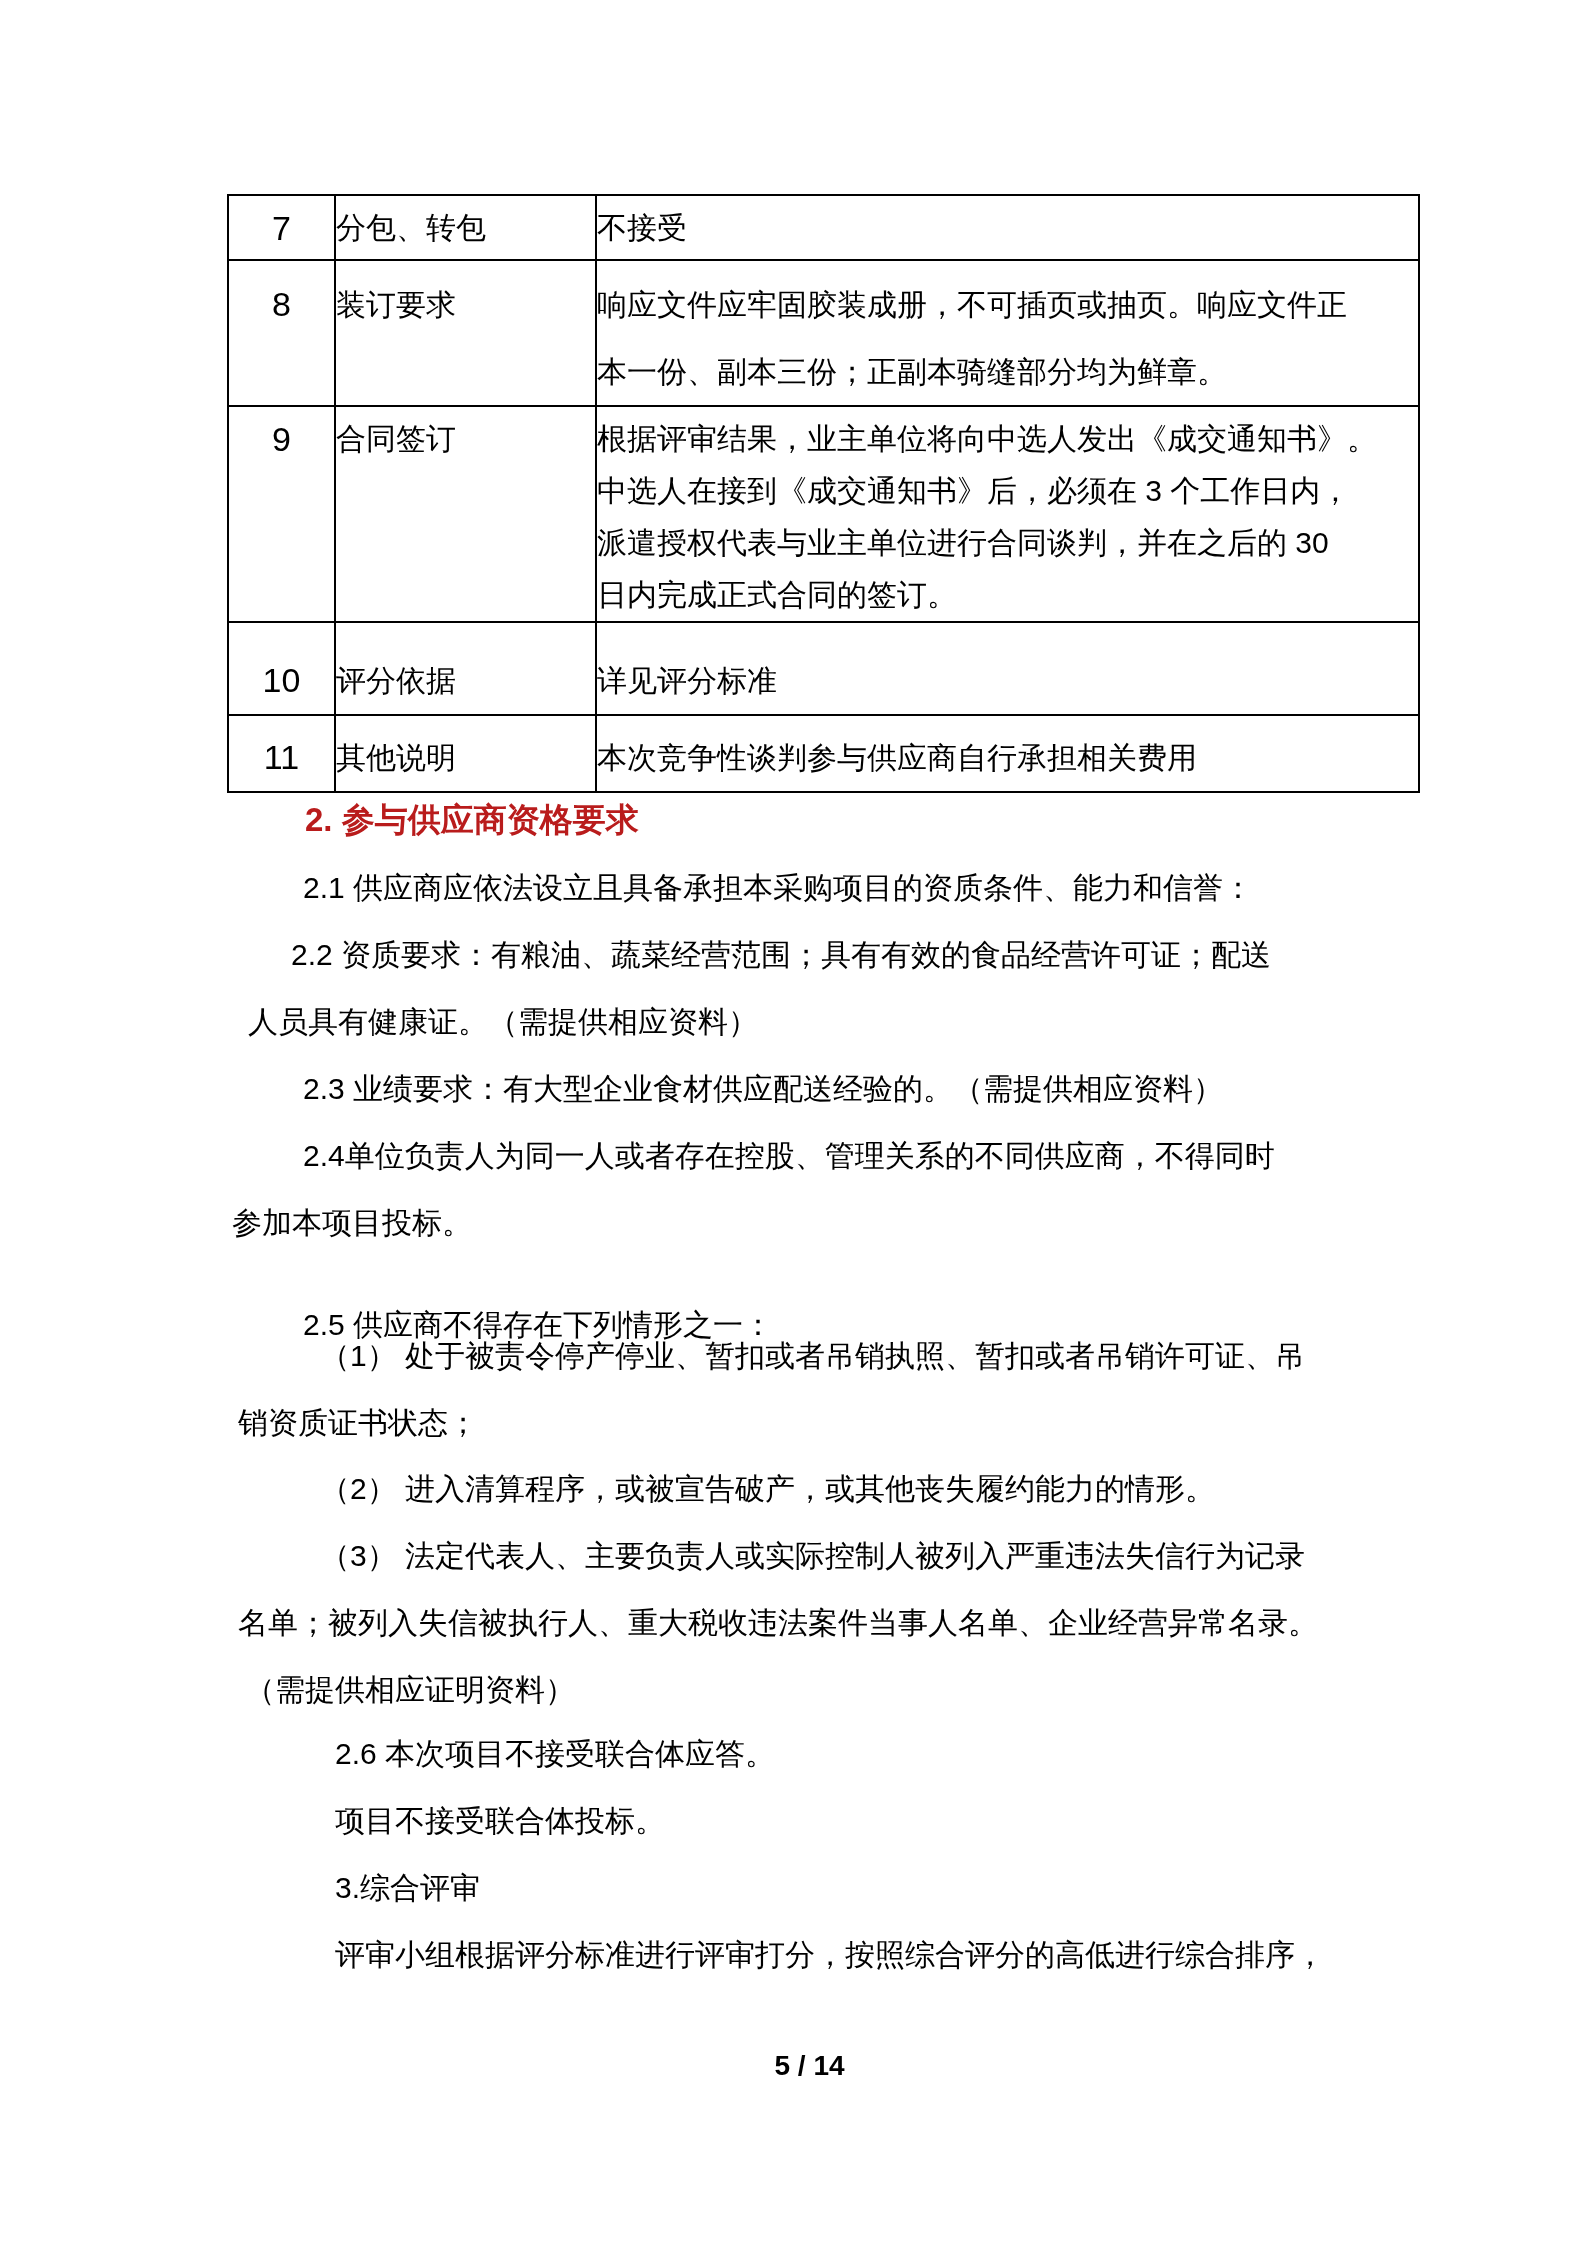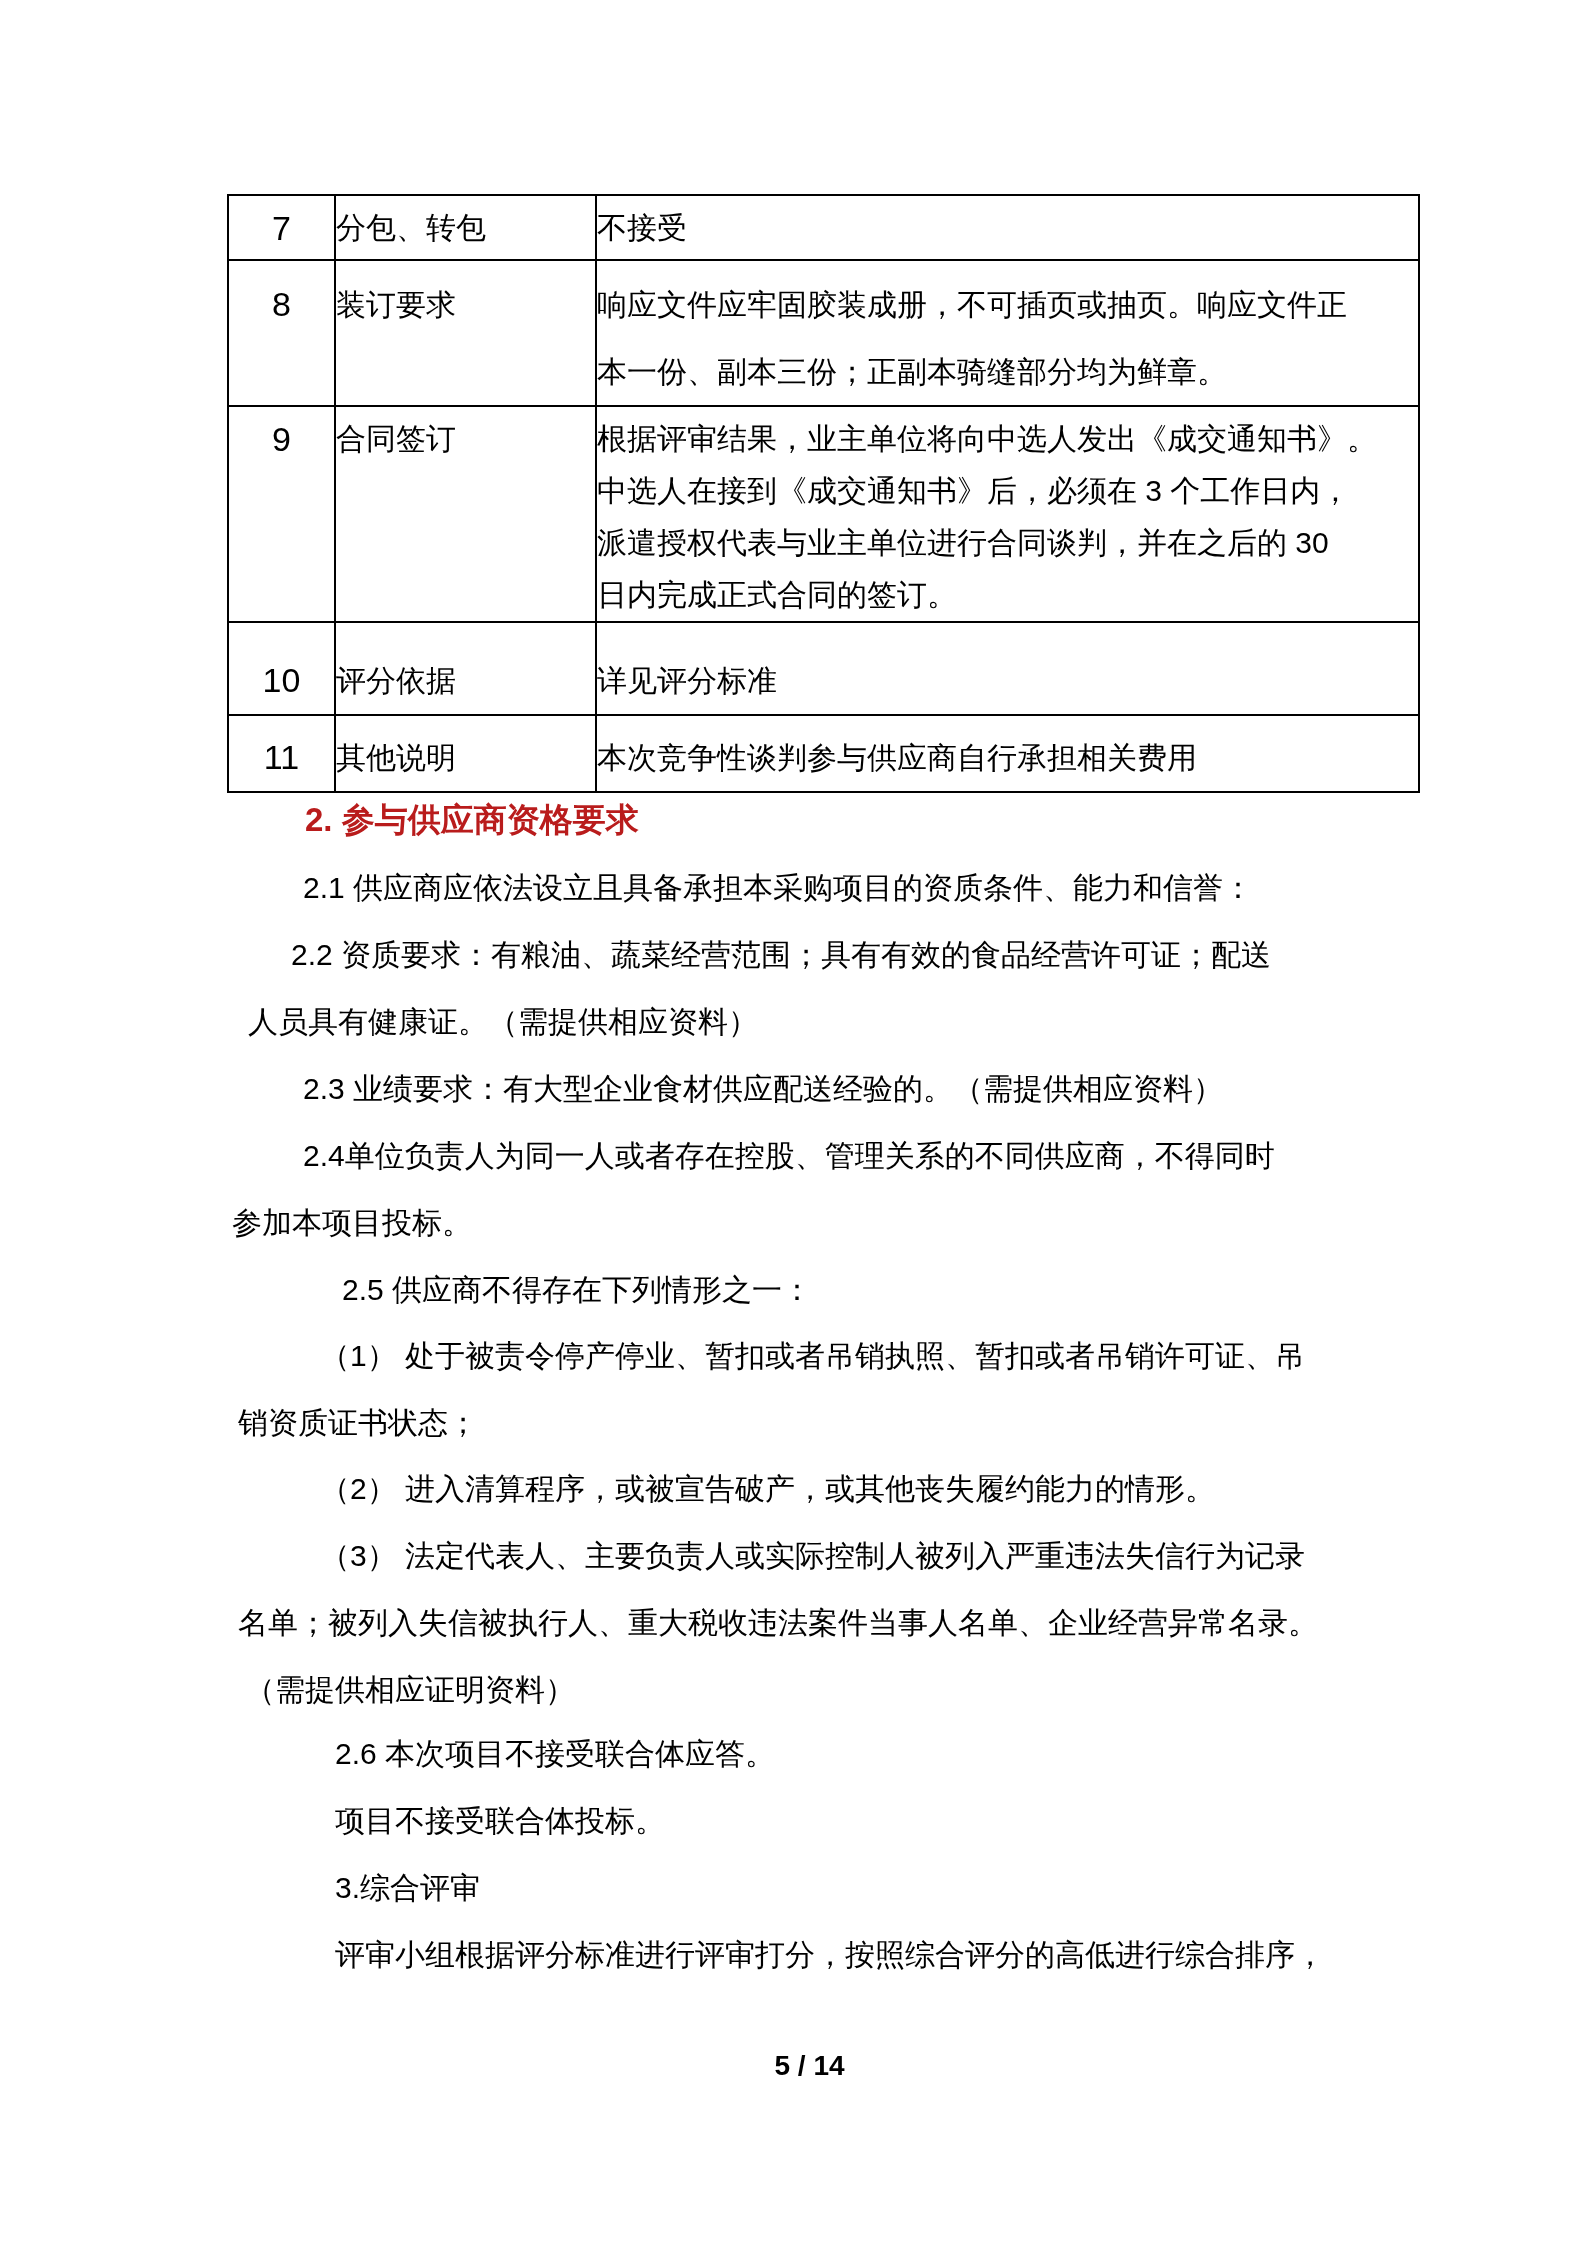--- a/index.html
+++ b/index.html
@@ -131,21 +131,21 @@
   </table>
 
   <div class="bheading" style="left:305px; top:786px;">2. 参与供应商资格要求</div>
 
   <div class="bline" style="left:303px; top:854px;">2.1 供应商应依法设立且具备承担本采购项目的资质条件、能力和信誉：</div>
   <div class="bline" style="left:291px; top:921px;">2.2 资质要求：有粮油、蔬菜经营范围；具有有效的食品经营许可证；配送</div>
   <div class="bline" style="left:248px; top:988px;">人员具有健康证。（需提供相应资料）</div>
   <div class="bline" style="left:303px; top:1055px;">2.3 业绩要求：有大型企业食材供应配送经验的。（需提供相应资料）</div>
   <div class="bline" style="left:303px; top:1122px;">2.4单位负责人为同一人或者存在控股、管理关系的不同供应商，不得同时</div>
   <div class="bline" style="left:232px; top:1189px;">参加本项目投标。</div>
-  <div class="bline" style="left:303px; top:1256px;margin-left:39px;">2.5 供应商不得存在下列情形之一：</div>
+  <div class="bline" style="left:303px; top:1291px;">2.5 供应商不得存在下列情形之一：</div>
   <div class="bline" style="left:320px; top:1322px;">（1） 处于被责令停产停业、暂扣或者吊销执照、暂扣或者吊销许可证、吊</div>
   <div class="bline" style="left:238px; top:1389px;">销资质证书状态；</div>
   <div class="bline" style="left:320px; top:1455px;">（2） 进入清算程序，或被宣告破产，或其他丧失履约能力的情形。</div>
   <div class="bline" style="left:320px; top:1522px;">（3） 法定代表人、主要负责人或实际控制人被列入严重违法失信行为记录</div>
   <div class="bline" style="left:245px; top:1656px;">（需提供相应证明资料）</div>
   <div class="bline" style="left:238px; top:1589px;">名单；被列入失信被执行人、重大税收违法案件当事人名单、企业经营异常名录。</div>
   <div class="bline" style="left:335px; top:1720px;">2.6 本次项目不接受联合体应答。</div>
   <div class="bline" style="left:335px; top:1787px;">项目不接受联合体投标。</div>
   <div class="bline" style="left:335px; top:1854px;">3.综合评审</div>
   <div class="bline" style="left:335px; top:1921px;">评审小组根据评分标准进行评审打分，按照综合评分的高低进行综合排序，</div>

